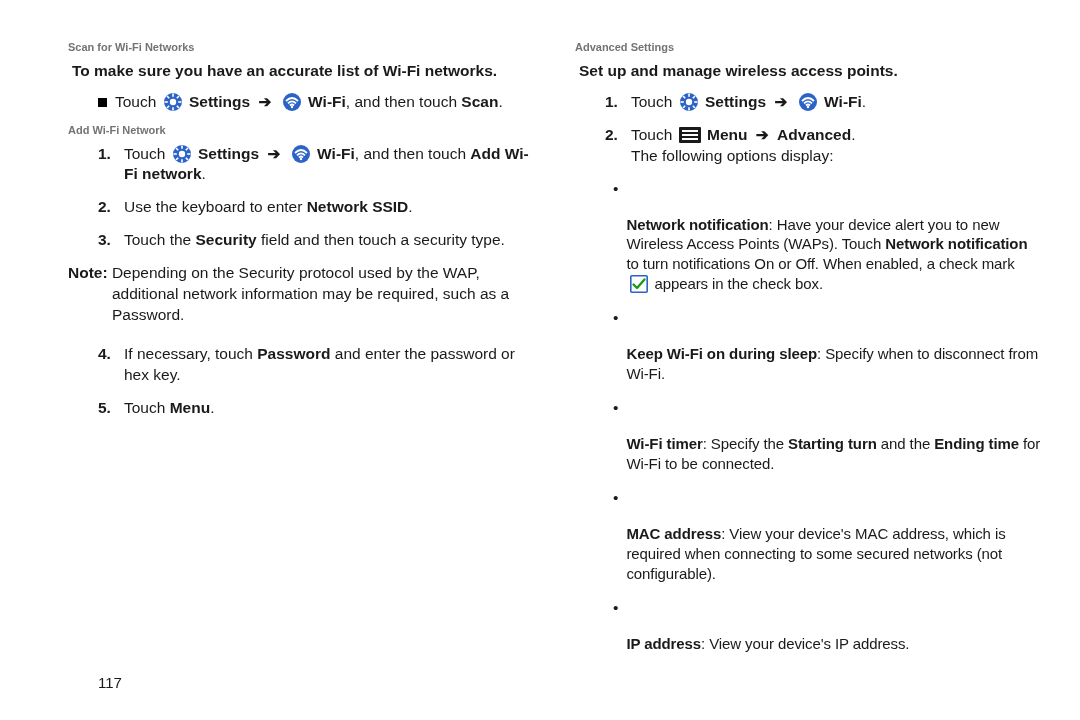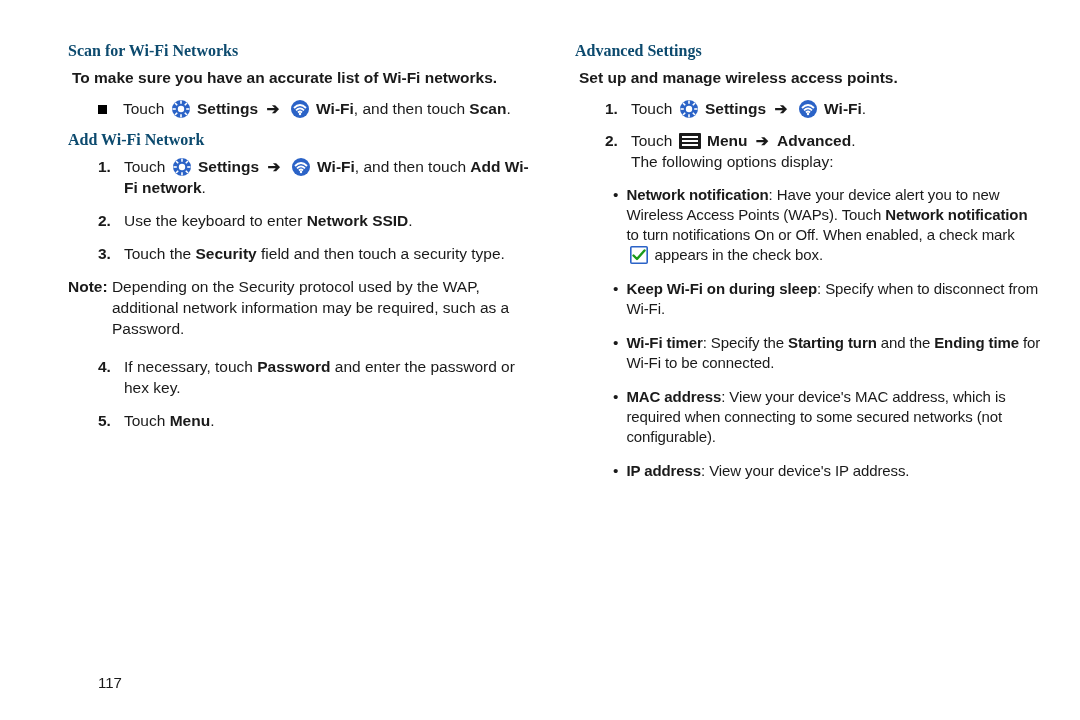--- a/index.html
+++ b/index.html
@@ -11,39 +11,38 @@
   }
   .page{
     display:flex;
     gap:40px;
     padding:40px 38px 0 68px;
     font-size:15.5px;
     line-height:1.35;
   }
   .col{flex:1;min-width:0;}
   .heading{
-    color:#0c4a6e;
+    color:#737373;
     font-weight:700;
-    font-size:16px;
+    font-size:11px;
     margin:0 0 6px 0;
-    font-family:Liberation Serif, serif;
   }
   .para{margin:0 0 10px 0;font-weight:bold;}
   .indent{padding-left:4px;}
-  .bullet-sq{display:flex;gap:16px;margin:6px 0 10px 30px;}
+  .bullet-sq{display:flex;gap:8px;margin:6px 0 10px 30px;}
   .sq{width:9px;height:9px;background:#000;flex-shrink:0;margin-top:6px;}
   .ol{margin:6px 0 10px 30px;}
   .ol-item{display:flex;gap:8px;margin:4px 0 12px 0;}
   .ol-num{font-weight:700;flex-shrink:0;width:18px;}
   .ol-body{flex:1;}
   .note{margin:10px 0 18px 0;padding-left:44px;text-indent:-44px;}
   .ul{margin:4px 0 6px 38px;}
   .li{display:flex;gap:8px;margin:5px 0 14px 0;}
   .dot{flex-shrink:0;}
-  .li-body{flex:1;font-size:15px;line-height:1.33;}
+  .li-body{flex:1;font-size:15px;line-height:1.33;margin-top:36px;}
   .pgnum{position:absolute;left:98px;top:674px;font-size:15px;}
   b{font-weight:700;}
 
   
   .icon{display:inline-block;vertical-align:-5px;margin:0 2px;}
   .icon-settings{width:20px;height:20px;}
   .icon-wifi{width:20px;height:20px;}
   .icon-menu{width:22px;height:16px;vertical-align:-3px;}
   .icon-check{width:18px;height:18px;vertical-align:-4px;margin-left:4px;}
   .arrow{font-weight:700;margin:0 4px;}

